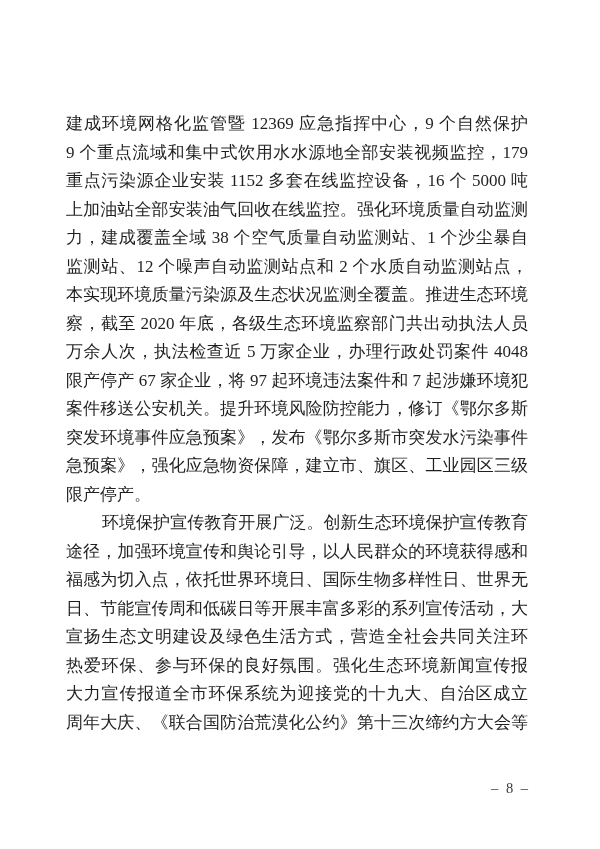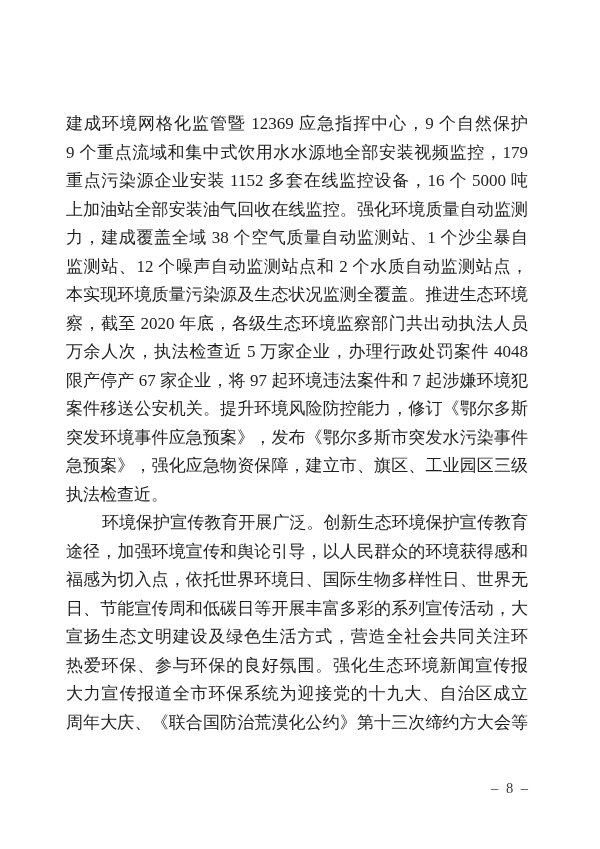--- a/index.html
+++ b/index.html
@@ -69,21 +69,21 @@
       <div class="line">上加油站全部安装油气回收在线监控。强化环境质量自动监测能</div>
       <div class="line">力，建成覆盖全域 38 个空气质量自动监测站、1 个沙尘暴自动</div>
       <div class="line">监测站、12 个噪声自动监测站点和 2 个水质自动监测站点，基</div>
       <div class="line">本实现环境质量污染源及生态状况监测全覆盖。推进生态环境监</div>
       <div class="line">察，截至 2020 年底，各级生态环境监察部门共出动执法人员 15.5</div>
       <div class="line">万余人次，执法检查近 5 万家企业，办理行政处罚案件 4048 起，</div>
       <div class="line">限产停产 67 家企业，将 97 起环境违法案件和 7 起涉嫌环境犯罪</div>
       <div class="line">案件移送公安机关。提升环境风险防控能力，修订《鄂尔多斯市</div>
       <div class="line">突发环境事件应急预案》，发布《鄂尔多斯市突发水污染事件应</div>
       <div class="line">急预案》，强化应急物资保障，建立市、旗区、工业园区三级应</div>
-      <div class="line no-just">执法检查近。</div>
+      <div class="line no-just">限产停产。</div>
       <div class="line indent">环境保护宣传教育开展广泛。创新生态环境保护宣传教育新</div>
       <div class="line">途径，加强环境宣传和舆论引导，以人民群众的环境获得感和幸</div>
       <div class="line">福感为切入点，依托世界环境日、国际生物多样性日、世界无车</div>
       <div class="line">日、节能宣传周和低碳日等开展丰富多彩的系列宣传活动，大力</div>
       <div class="line">宣扬生态文明建设及绿色生活方式，营造全社会共同关注环保、</div>
       <div class="line">热爱环保、参与环保的良好氛围。强化生态环境新闻宣传报道，</div>
       <div class="line">大力宣传报道全市环保系统为迎接党的十九大、自治区成立 70</div>
       <div class="line">周年大庆、《联合国防治荒漠化公约》第十三次缔约方大会等重</div>
     </div>
   <div class="page-number">– 8 –</div>

